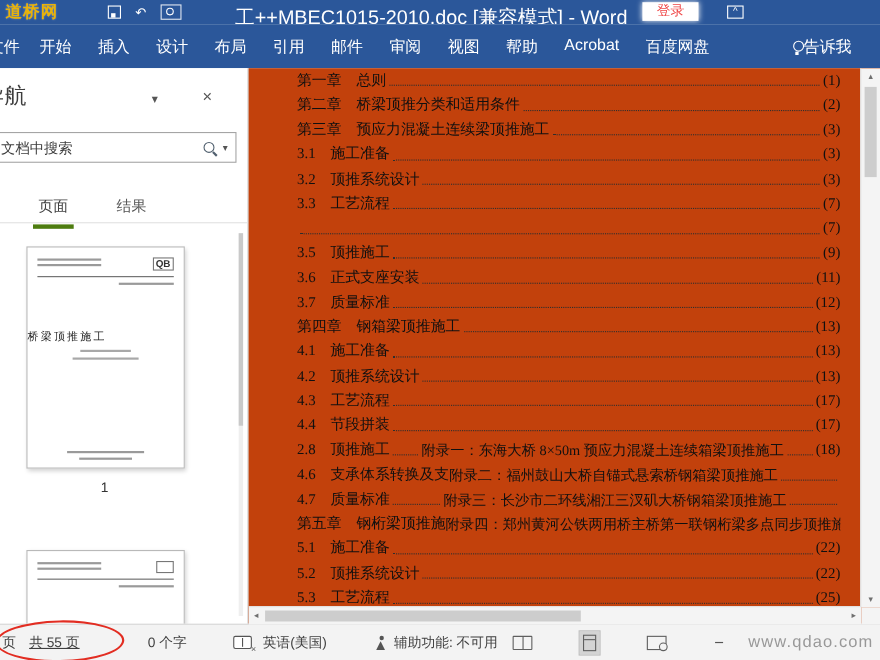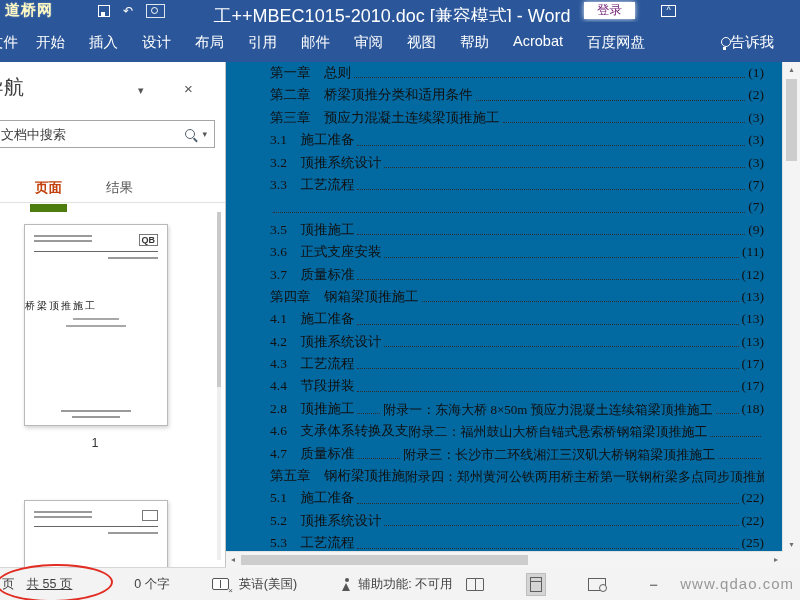--- a/index.html
+++ b/index.html
@@ -1,30 +1,30 @@
 <!DOCTYPE html>
 <html><head>
 <meta charset="utf-8">
 <style>
   html,body{margin:0;padding:0;overflow:hidden}
   body{width:800px;height:600px;position:relative;background:#fff;
        font-family:"Liberation Sans",sans-serif;}
 
   
   .titlebar{position:absolute;left:0;top:0;right:0;height:22px;background:#2b579a;}
-  .wm-top{position:absolute;left:5px;top:1px;font-size:15px;font-weight:bold;color:#fef9c3;
+  .wm-top{position:absolute;left:5px;top:1px;font-size:15px;font-weight:bold;color:#eab308;
           letter-spacing:1px;z-index:40;text-shadow:0 0 2px rgba(255,255,255,.35);}
   .qat{position:absolute;left:98px;top:4px;display:flex;align-items:center;gap:13px;}
   .disk{width:10px;height:10px;border:1px solid #fff;position:relative;display:inline-block;}
   .disk::after{content:'';position:absolute;left:2px;bottom:0;width:4px;height:4px;background:#fff;}
   .undo{color:#fff;font-size:12px;line-height:12px;}
   .magbox{width:17px;height:12px;border:1px solid rgba(255,255,255,.85);position:relative;display:inline-block;}
   .magbox::after{content:'';position:absolute;left:4px;top:2px;width:5px;height:5px;border:1px solid #fff;border-radius:50%;}
   .doc-title{position:absolute;left:49%;top:4px;transform:translateX(-50%);color:#fff;font-size:18px;white-space:nowrap;}
-  .signin{position:absolute;left:584px;top:2px;background:#fff;color:#701a75;font-size:12.5px;
+  .signin{position:absolute;left:584px;top:2px;background:#fff;color:#ef4444;font-size:12.5px;
           line-height:17px;padding:0 13px;box-shadow:0 0 5px rgba(255,255,255,.9);}
   .ribbon-opts{position:absolute;left:661px;top:5px;width:13px;height:10px;border:1px solid #fff;
           color:#fff;font-size:9px;line-height:9px;text-align:center;}
   .ribbon-opts::after{content:'^';}
 
   
   .ribbon{position:absolute;left:0;top:22px;right:0;height:40px;background:#2b579a;
           display:flex;align-items:center;color:#fff;}
   .rtab{padding:0 12px;font-size:14.5px;white-space:nowrap;cursor:default;}
   .rtab.file{margin-left:-17px;padding:0 6px;}
@@ -45,21 +45,21 @@
   .search-wrap{position:absolute;left:-8px;top:58px;width:221px;height:26px;border:1px solid #a5a5a5;
            background:#fff;display:flex;align-items:center;}
   .search-input{flex:1;min-width:0;border:0;outline:0;font-size:13px;color:#333;padding:0 0 0 8px;
            font-family:inherit;background:transparent;}
   .search-input::placeholder{color:#3c3c3c;opacity:1;}
   .smag{width:8px;height:8px;border:1.5px solid #51606f;border-radius:50%;position:relative;margin:0 2px;flex:none;}
   .smag::after{content:'';position:absolute;right:-4px;bottom:-2px;width:5px;height:1.5px;background:#51606f;transform:rotate(45deg);}
   .search-drop{font-size:9px;color:#555;padding:0 7px 0 5px;}
   .nav-tabs{position:absolute;left:30px;top:117px;display:flex;gap:34px;}
   .ntab{font-size:13.5px;color:#555;padding:0 5px 7px;cursor:default;}
-  .ntab.active{color:#c2410c;border-bottom:8px solid #4d7c0f;font-weight:bold;}
+  .ntab.active{color:#404040;border-bottom:4px solid #4d7c0f;}
   .nav-divider{position:absolute;left:0;right:0;top:140px;border-top:1px solid #e2e2e2;}
   .thumb{position:absolute;left:24px;width:142px;background:#fff;border:1px solid #b9b9b9;
          box-shadow:1px 2px 4px rgba(0,0,0,.18);}
   .thumb.t1{top:162px;height:200px;}
   .thumb.t2{top:438px;height:110px;}
   .cv-head{margin:9px 9px 0;display:flex;justify-content:space-between;align-items:center;}
   .cv-lines i{display:block;width:58px;height:2px;background:#9a9a9a;margin-bottom:3px;}
   .cv-qb{font-size:9px;line-height:10px;border:1px solid #777;padding:0 2px;color:#333;font-weight:bold;}
   .cv-qb.empty{width:10px;height:9px;}
   .cv-rule{margin:5px 9px 0;border-top:1px solid #666;}
@@ -71,21 +71,21 @@
   .cv-bars i:nth-child(2){width:60px;}
   .cv-foot{position:absolute;left:0;right:0;bottom:7px;}
   .cv-foot i{display:block;height:2px;background:#9a9a9a;margin:4px auto 0;}
   .cv-foot i:nth-child(1){width:70px;}
   .cv-foot i:nth-child(2){width:48px;}
   .thumb-label{position:absolute;left:24px;top:374px;width:142px;text-align:center;font-size:12.5px;color:#333;}
   .pane-scroll{position:absolute;right:4px;top:150px;bottom:8px;width:4px;background:#efefef;}
   .pane-thumb{width:100%;height:175px;background:#c9c9c9;}
 
   
-  .docarea{flex:1;position:relative;background:#0369a1;overflow:hidden;}
+  .docarea{flex:1;position:relative;background:#c2410c;overflow:hidden;}
   .toc-list{position:absolute;left:44px;top:0;right:36px;}
   .toc-row{display:flex;height:22.4px;line-height:22.4px;overflow:hidden;
            font-family:"Liberation Serif",serif;font-size:13.5px;color:#101010;}
   .toc-text,.apx,.toc-page{white-space:nowrap;flex:0 0 auto;}
   .apx{font-size:13px;transform:translateY(1px);}
   .leader{flex:1 1 auto;min-width:0;margin:0 3px;position:relative;}
   .leader::after{content:'';position:absolute;left:0;right:0;bottom:6px;border-bottom:1.6px dotted #2e2e2e;}
 
   .vscroll{position:absolute;top:0;right:0;bottom:16px;width:17px;background:#f4f4f4;border-left:1px solid #e2e2e2;z-index:5;}
   .varrow{height:15px;line-height:15px;text-align:center;font-size:8px;color:#6f6f6f;}

